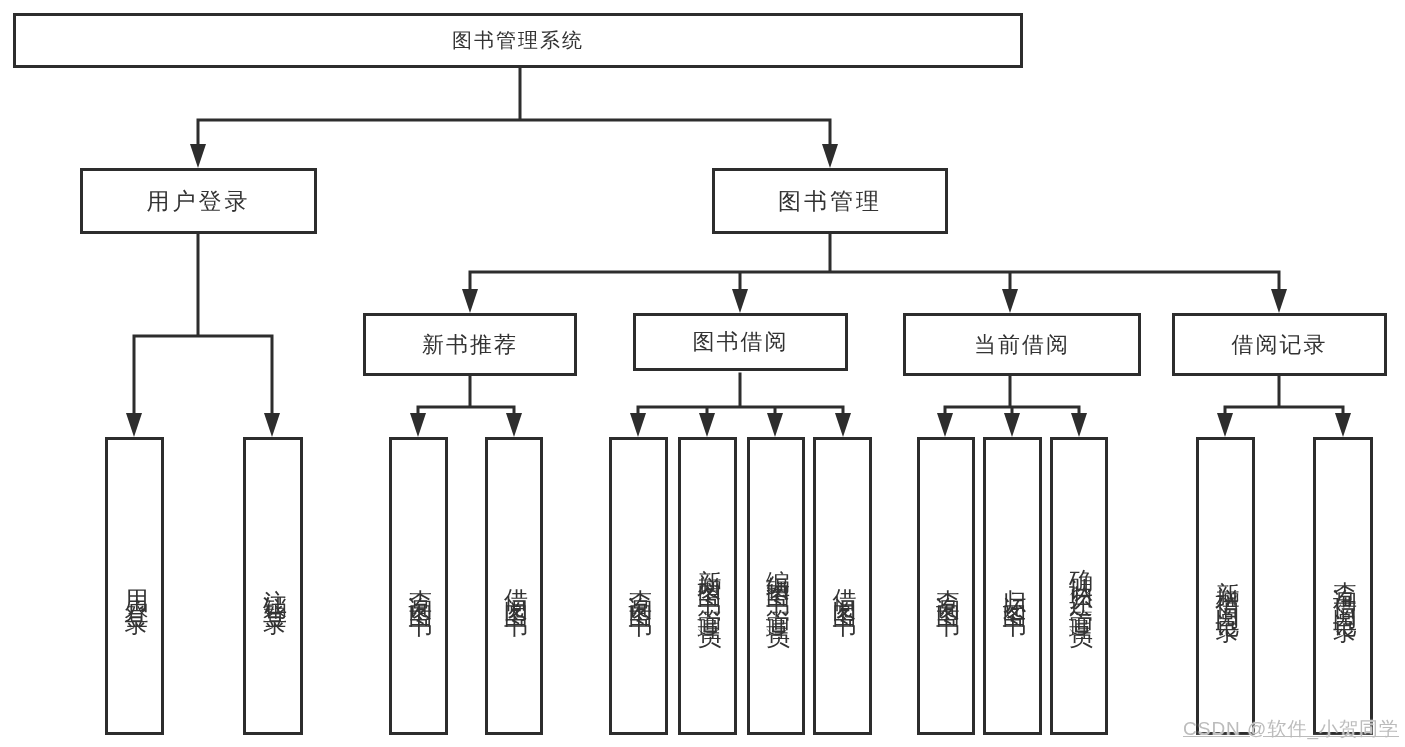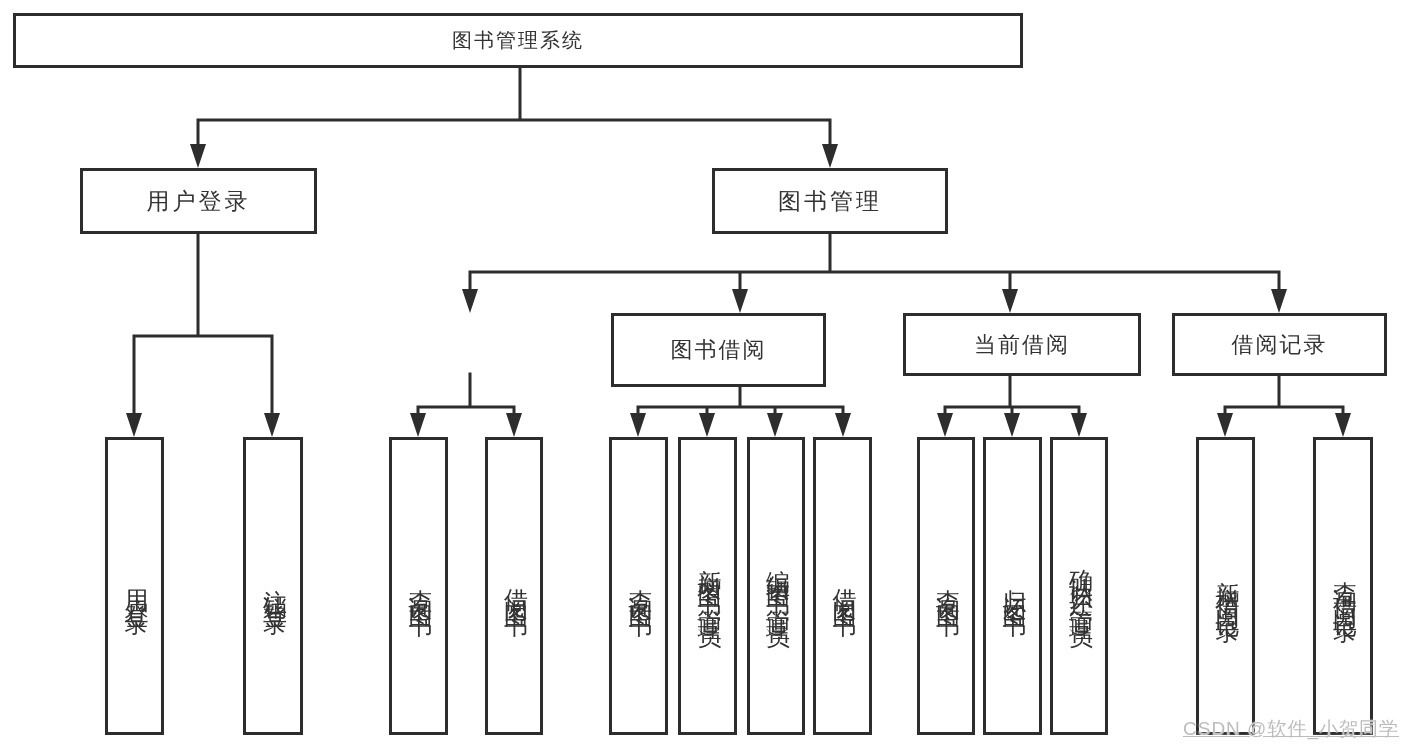--- a/index.html
+++ b/index.html
@@ -76,21 +76,24 @@
     <span>图书管理系统</span>
   </div>
 
   <div class="box lv-2" style="left:80px;top:168px;width:237px;height:66px;">
     <span>用户登录</span>
   </div>
   <div class="box lv-2" style="left:712px;top:168px;width:236px;height:66px;">
     <span>图书管理</span>
   </div>
 
-  <div class="box lv-3" style="left:611px;top:313px;width:215px;height:74px;">
+  <div class="box lv-3" style="left:363px;top:313px;width:214px;height:63px;">
+    <span>新书推荐</span>
+  </div>
+  <div class="box lv-3" style="left:633px;top:313px;width:215px;height:58px;">
     <span>图书借阅</span>
   </div>
   <div class="box lv-3" style="left:903px;top:313px;width:238px;height:63px;">
     <span>当前借阅</span>
   </div>
   <div class="box lv-3" style="left:1172px;top:313px;width:215px;height:63px;">
     <span>借阅记录</span>
   </div>
 
   <div class="box leaf" style="left:105px;top:437px;width:59px;height:298px;">

